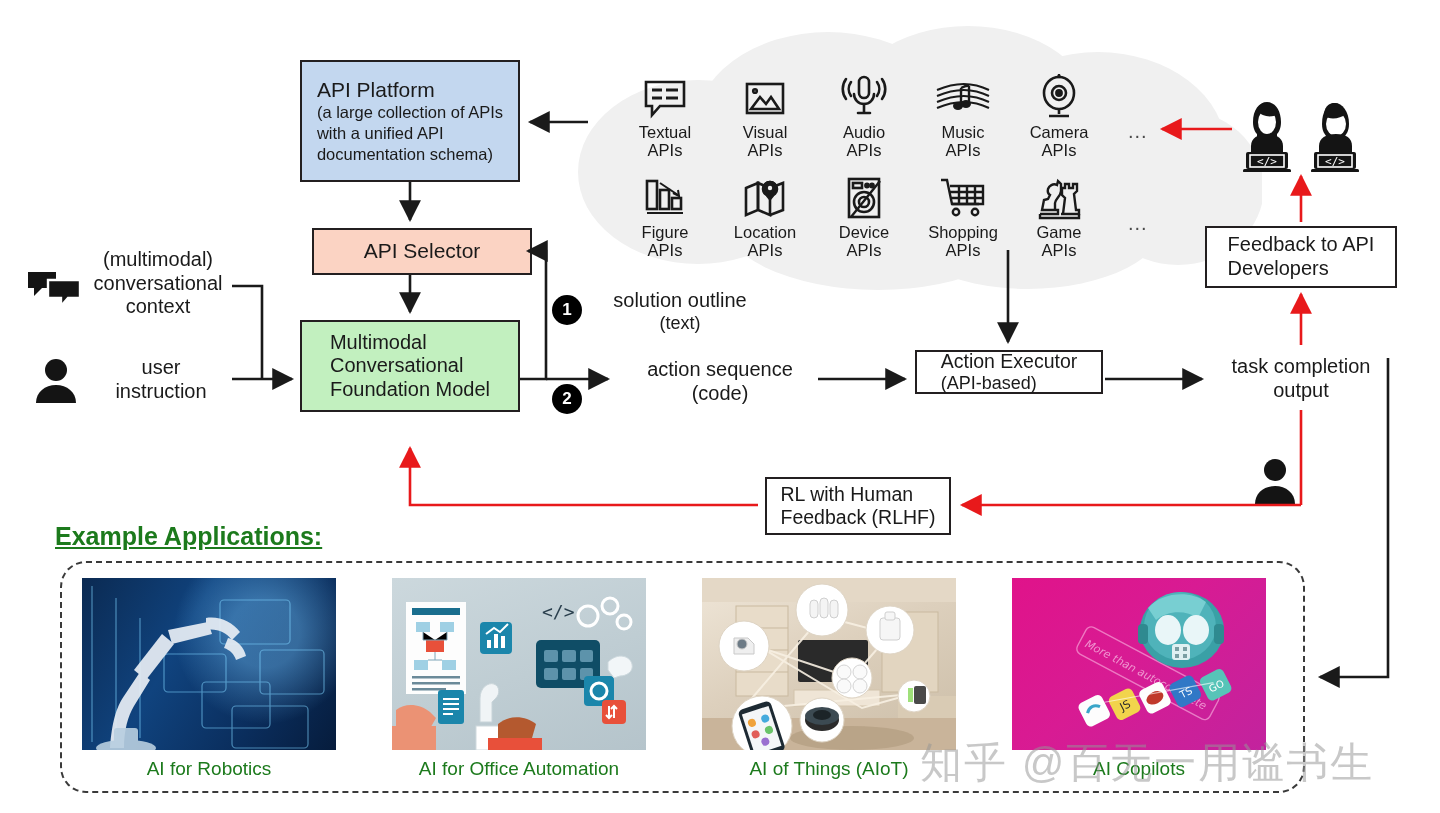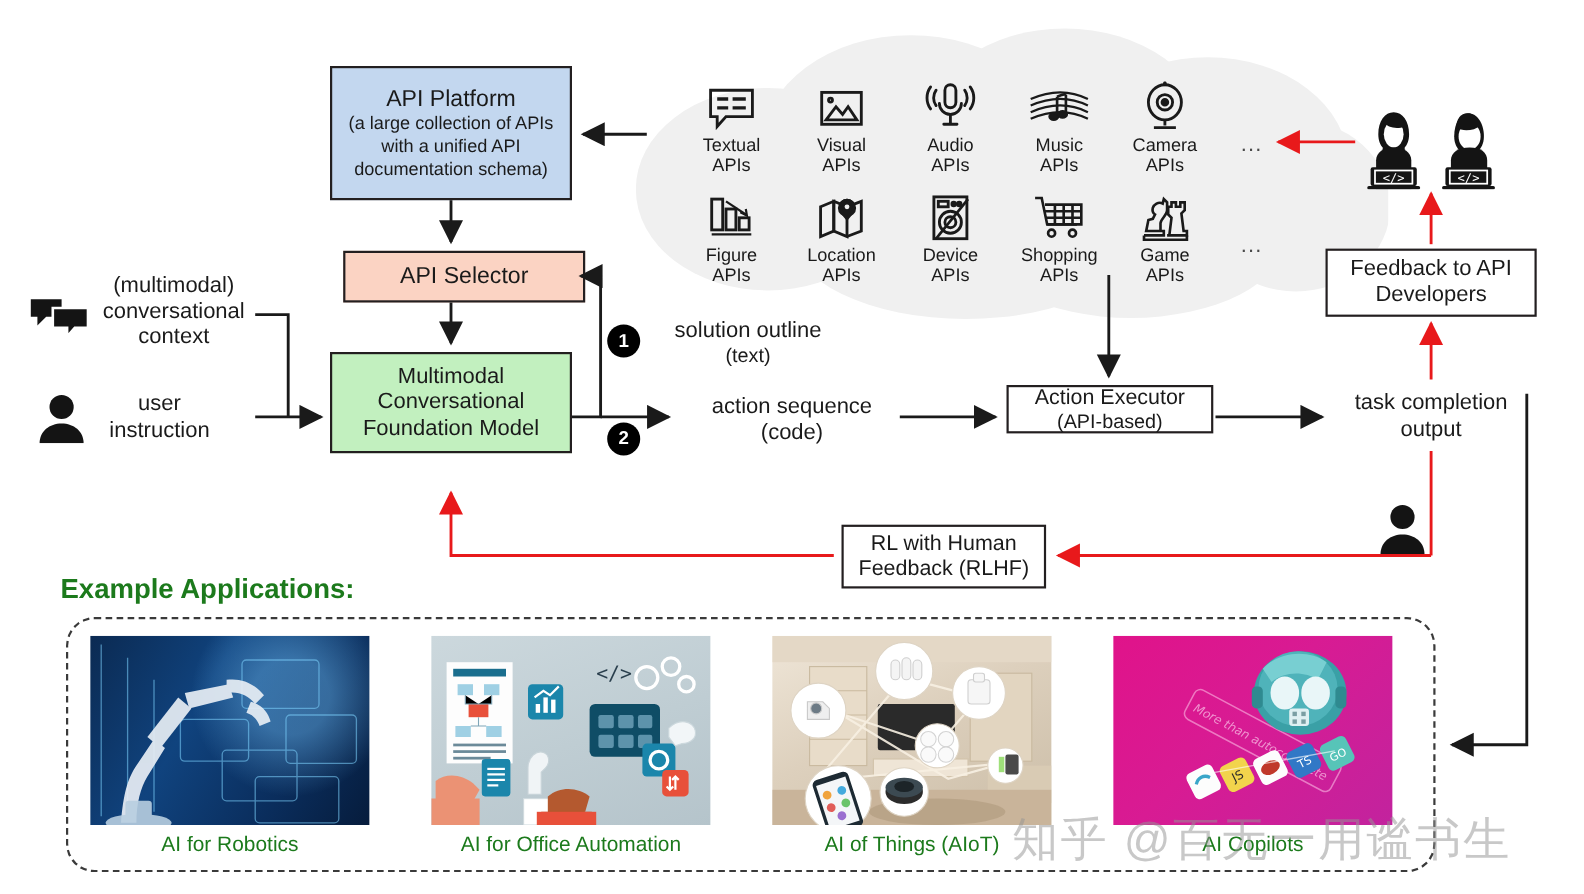--- a/index.html
+++ b/index.html
@@ -13,21 +13,20 @@
   }
   #stage{position:absolute;left:0;top:0;width:1440px;height:813px;}
   .abs{position:absolute;}
 
   
   .box{
     position:absolute;
     box-sizing:border-box;
     border:2.5px solid #231f20;
     display:flex;align-items:center;justify-content:center;
-    text-align:center;
     line-height:1.18;
     color:#1a1a1a;
   }
 
   #api-platform{
     left:300px;top:60px;width:220px;height:122px;
     background:#c3d7ef;
     font-size:21px;
   }
   #api-platform .sub{font-size:16.5px;display:block;line-height:1.25;}
@@ -80,20 +79,21 @@
     position:absolute;width:30px;height:30px;border-radius:50%;
     background:#000;color:#fff;font-size:17px;font-weight:bold;
     display:flex;align-items:center;justify-content:center;
   }
 
   
   #examples-title{
     position:absolute;left:55px;top:522px;
     font-size:25px;font-weight:bold;color:#1c7a1c;
     font-family:"Liberation Sans", sans-serif;
+    text-decoration:underline;
   }
   #examples-panel{
     position:absolute;left:60px;top:561px;width:1245px;height:232px;
     border:2px dashed #3a3a3a;border-radius:26px;box-sizing:border-box;
   }
   .ex-item{position:absolute;top:578px;width:254px;}
   .ex-thumb{width:254px;height:172px;position:relative;overflow:hidden;}
   .ex-cap{margin-top:8px;text-align:center;font-size:19px;color:#1c7a1c;}
 
   
@@ -349,21 +349,21 @@
     <span class="sub">conversational</span>
     <span class="sub">context</span>
   </div>
 
   <div class="abs" style="left:32px;top:357px;">
     <svg width="48" height="46" viewBox="0 0 48 46">
       <circle cx="24" cy="13" r="11" fill="#141414"></circle>
       <path d="M4 46c0-11 9-18 20-18s20 7 20 18z" fill="#141414"></path>
     </svg>
   </div>
-  <div class="ftext" style="left:80px;top:356px;width:130px;">
+  <div class="ftext" style="left:96px;top:356px;width:130px;">
     <span>user</span>
     <span class="sub">instruction</span>
   </div>
 
   <div class="numcircle" style="left:552px;top:295px;">1</div>
   <div class="ftext" style="left:596px;top:289px;width:168px;">
     <span>solution outline</span>
     <span class="sub" style="font-size:18px">(text)</span>
   </div>
 

